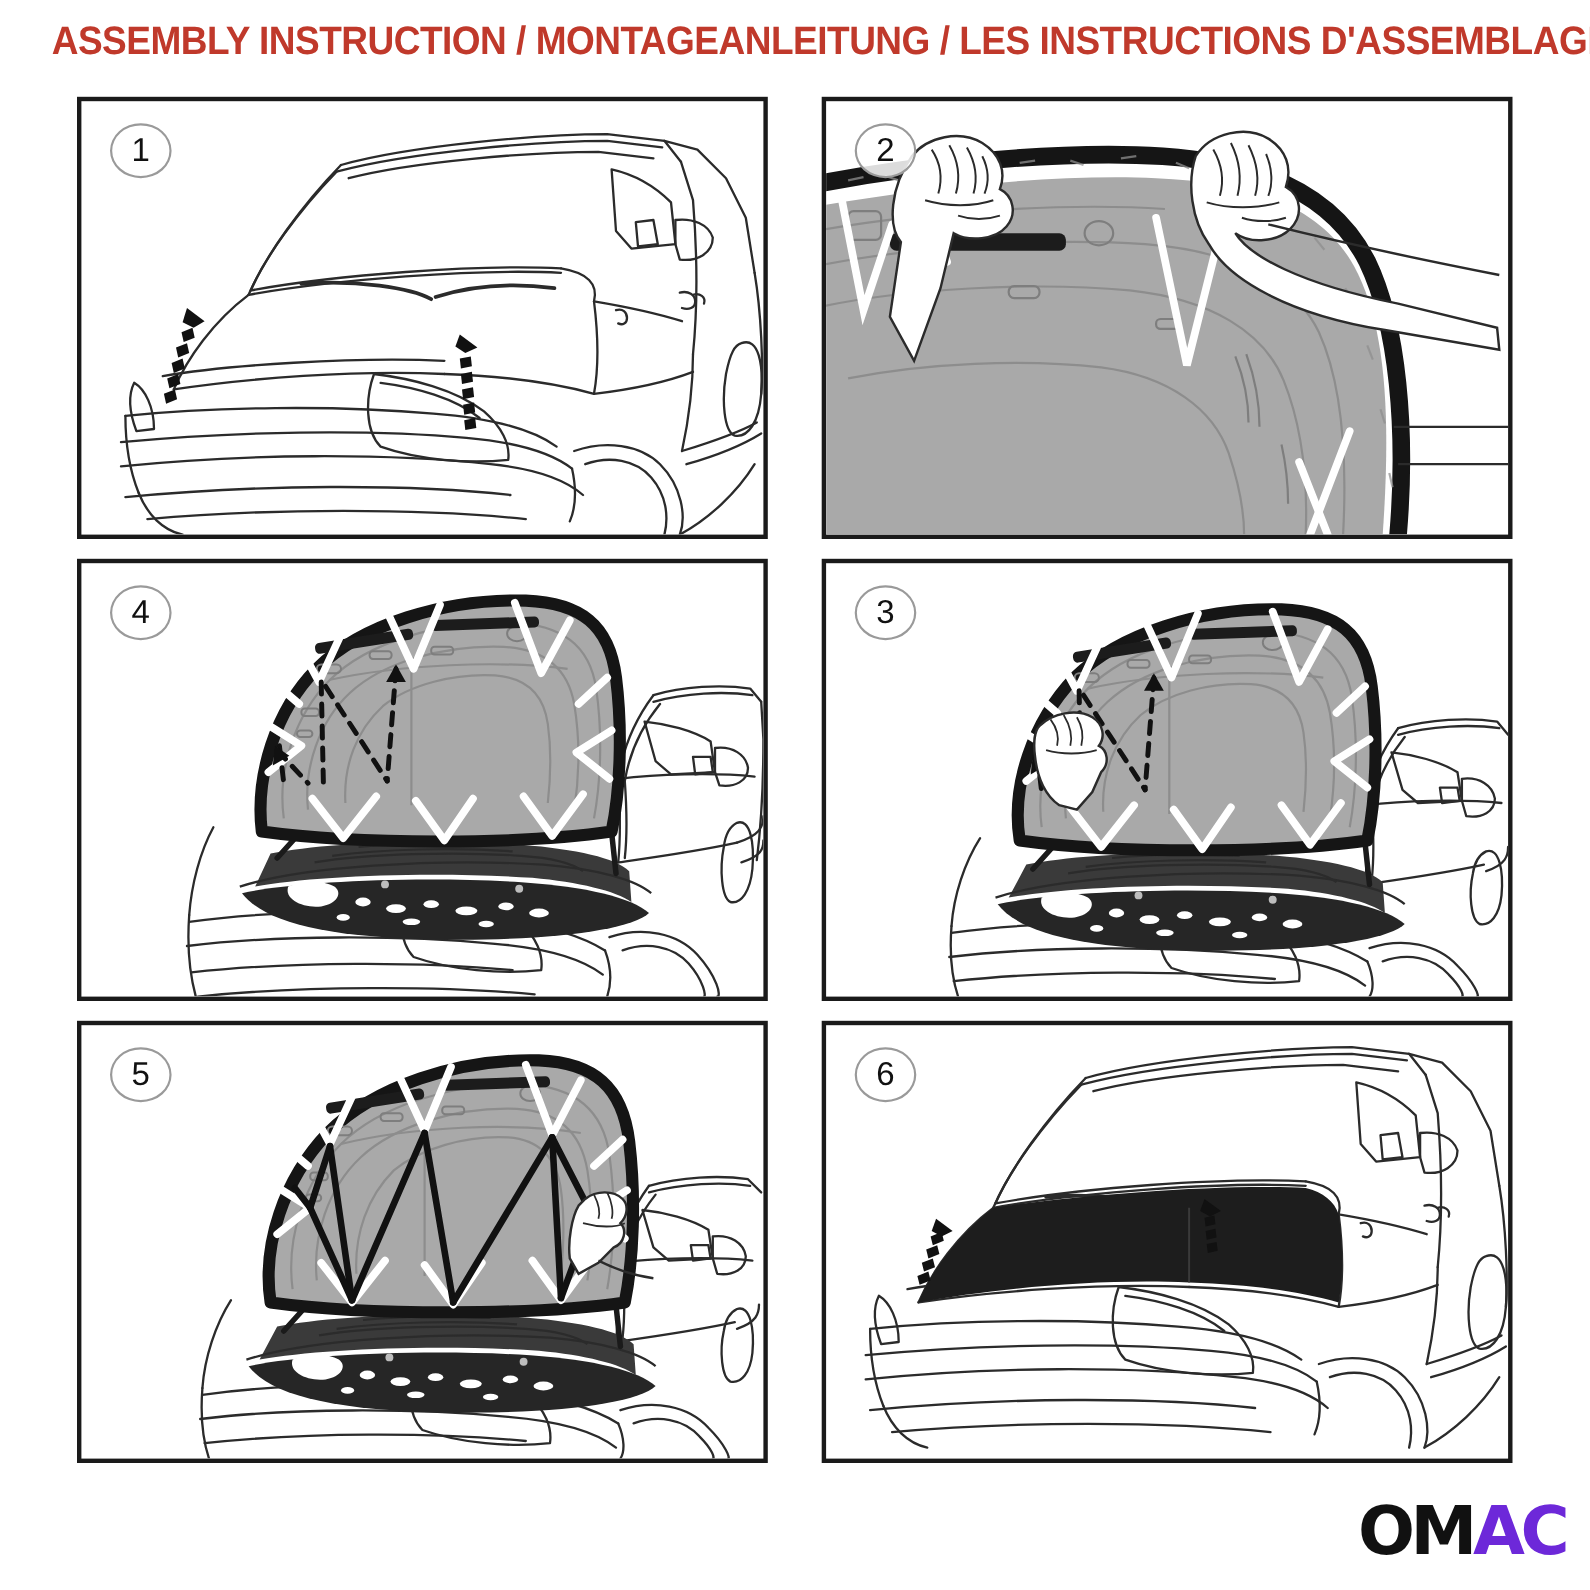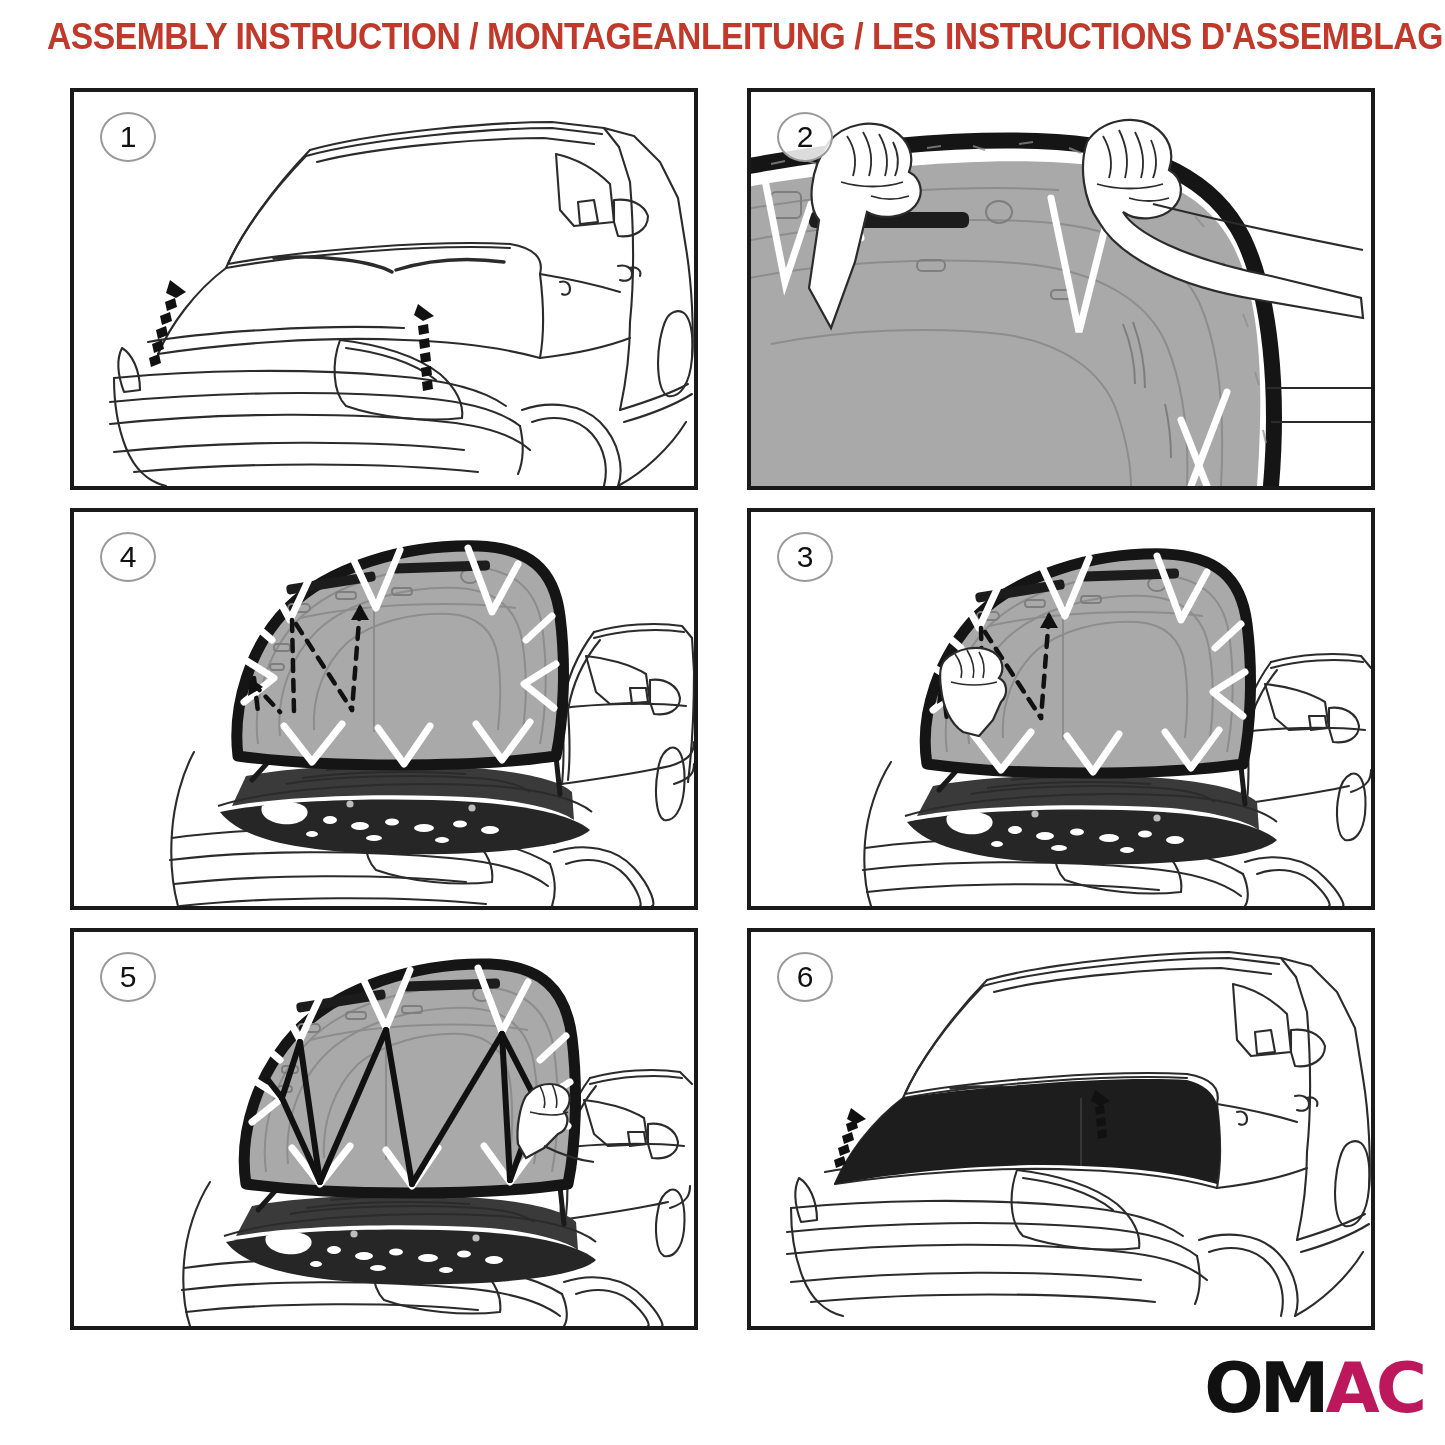--- a/index.html
+++ b/index.html
@@ -56,27 +56,27 @@
     background: rgba(255,255,255,0.85);
     z-index: 5;
   }
 
   
   #logo {
     position: absolute;
     right: 22px; bottom: 22px;
     display: flex; align-items: center;
     font-weight: 900;
-    font-size: 70px;
+    font-size: 61px;
     letter-spacing: -4px;
     line-height: 1;
     font-family: "DejaVu Sans", sans-serif;
   }
   #logo .dark { color: #111111; }
-  #logo .accent { color: #be185d; }
+  #logo .accent { color: #6d28d9; }
 </style>
 </head>
 <body>
 
 <div id="sheet">
 
   <div id="title">ASSEMBLY INSTRUCTION / MONTAGEANLEITUNG / LES INSTRUCTIONS D'ASSEMBLAGE</div>
 
   <div id="grid">
 

